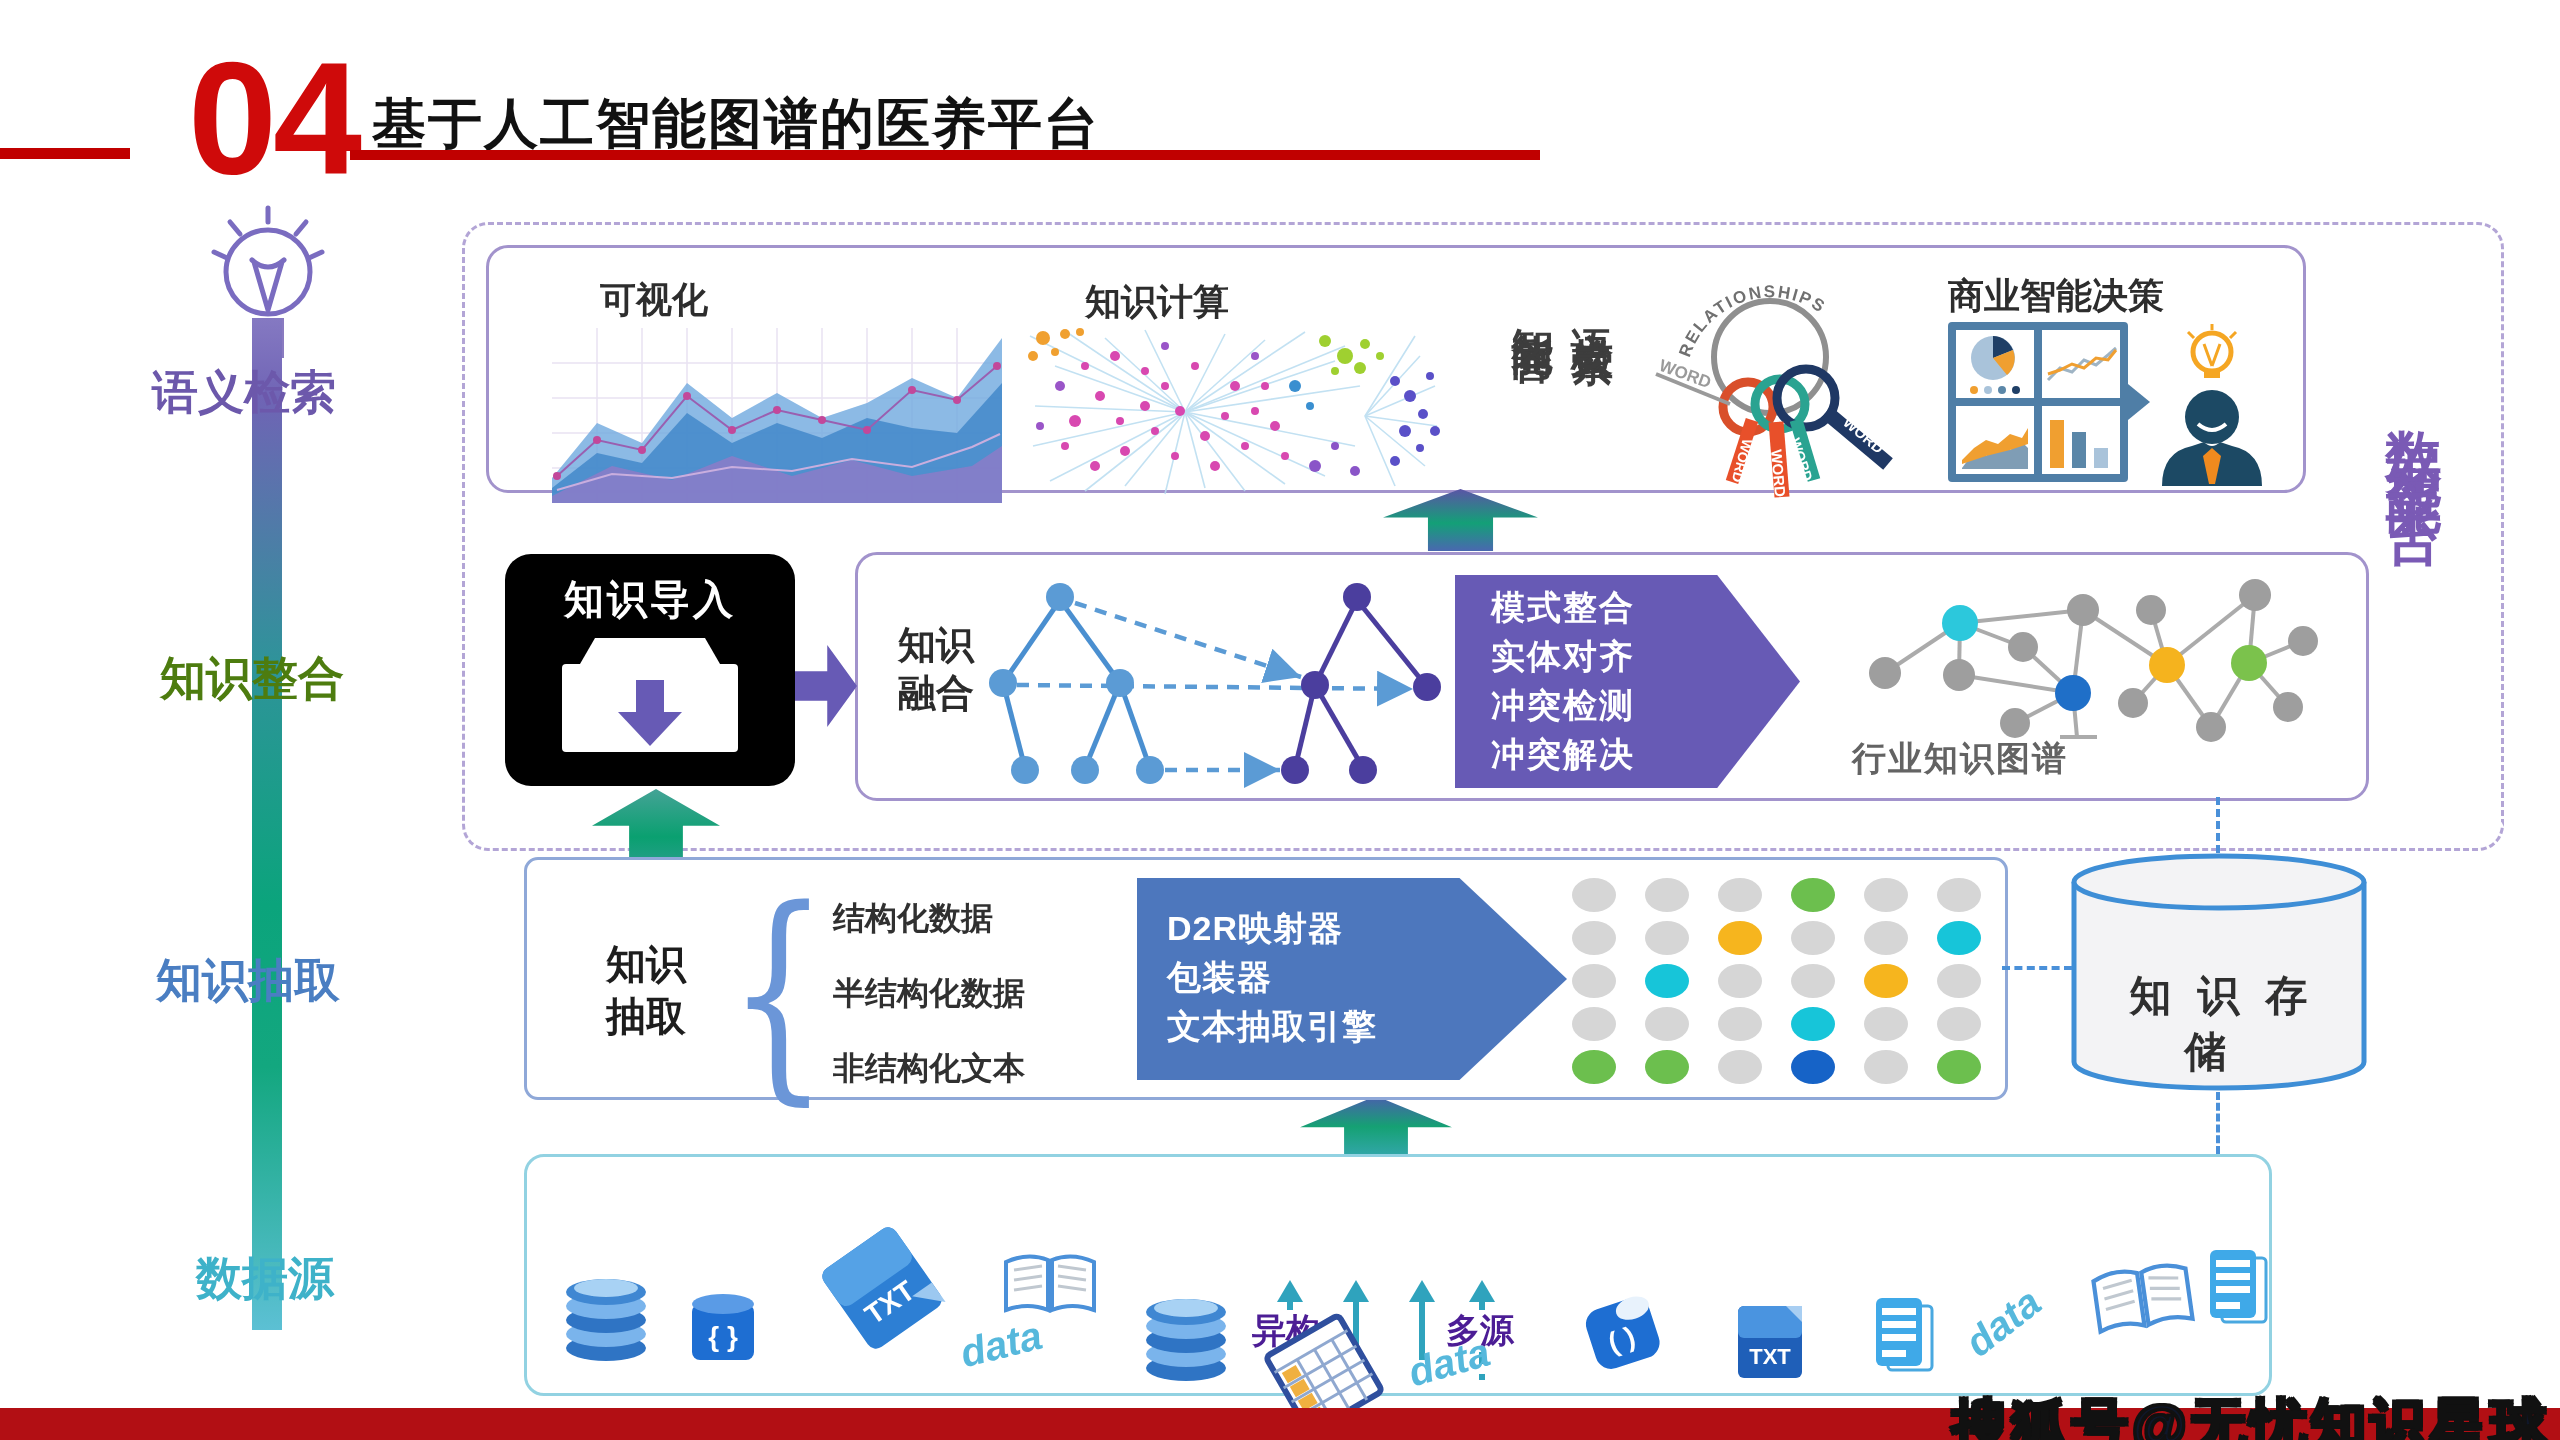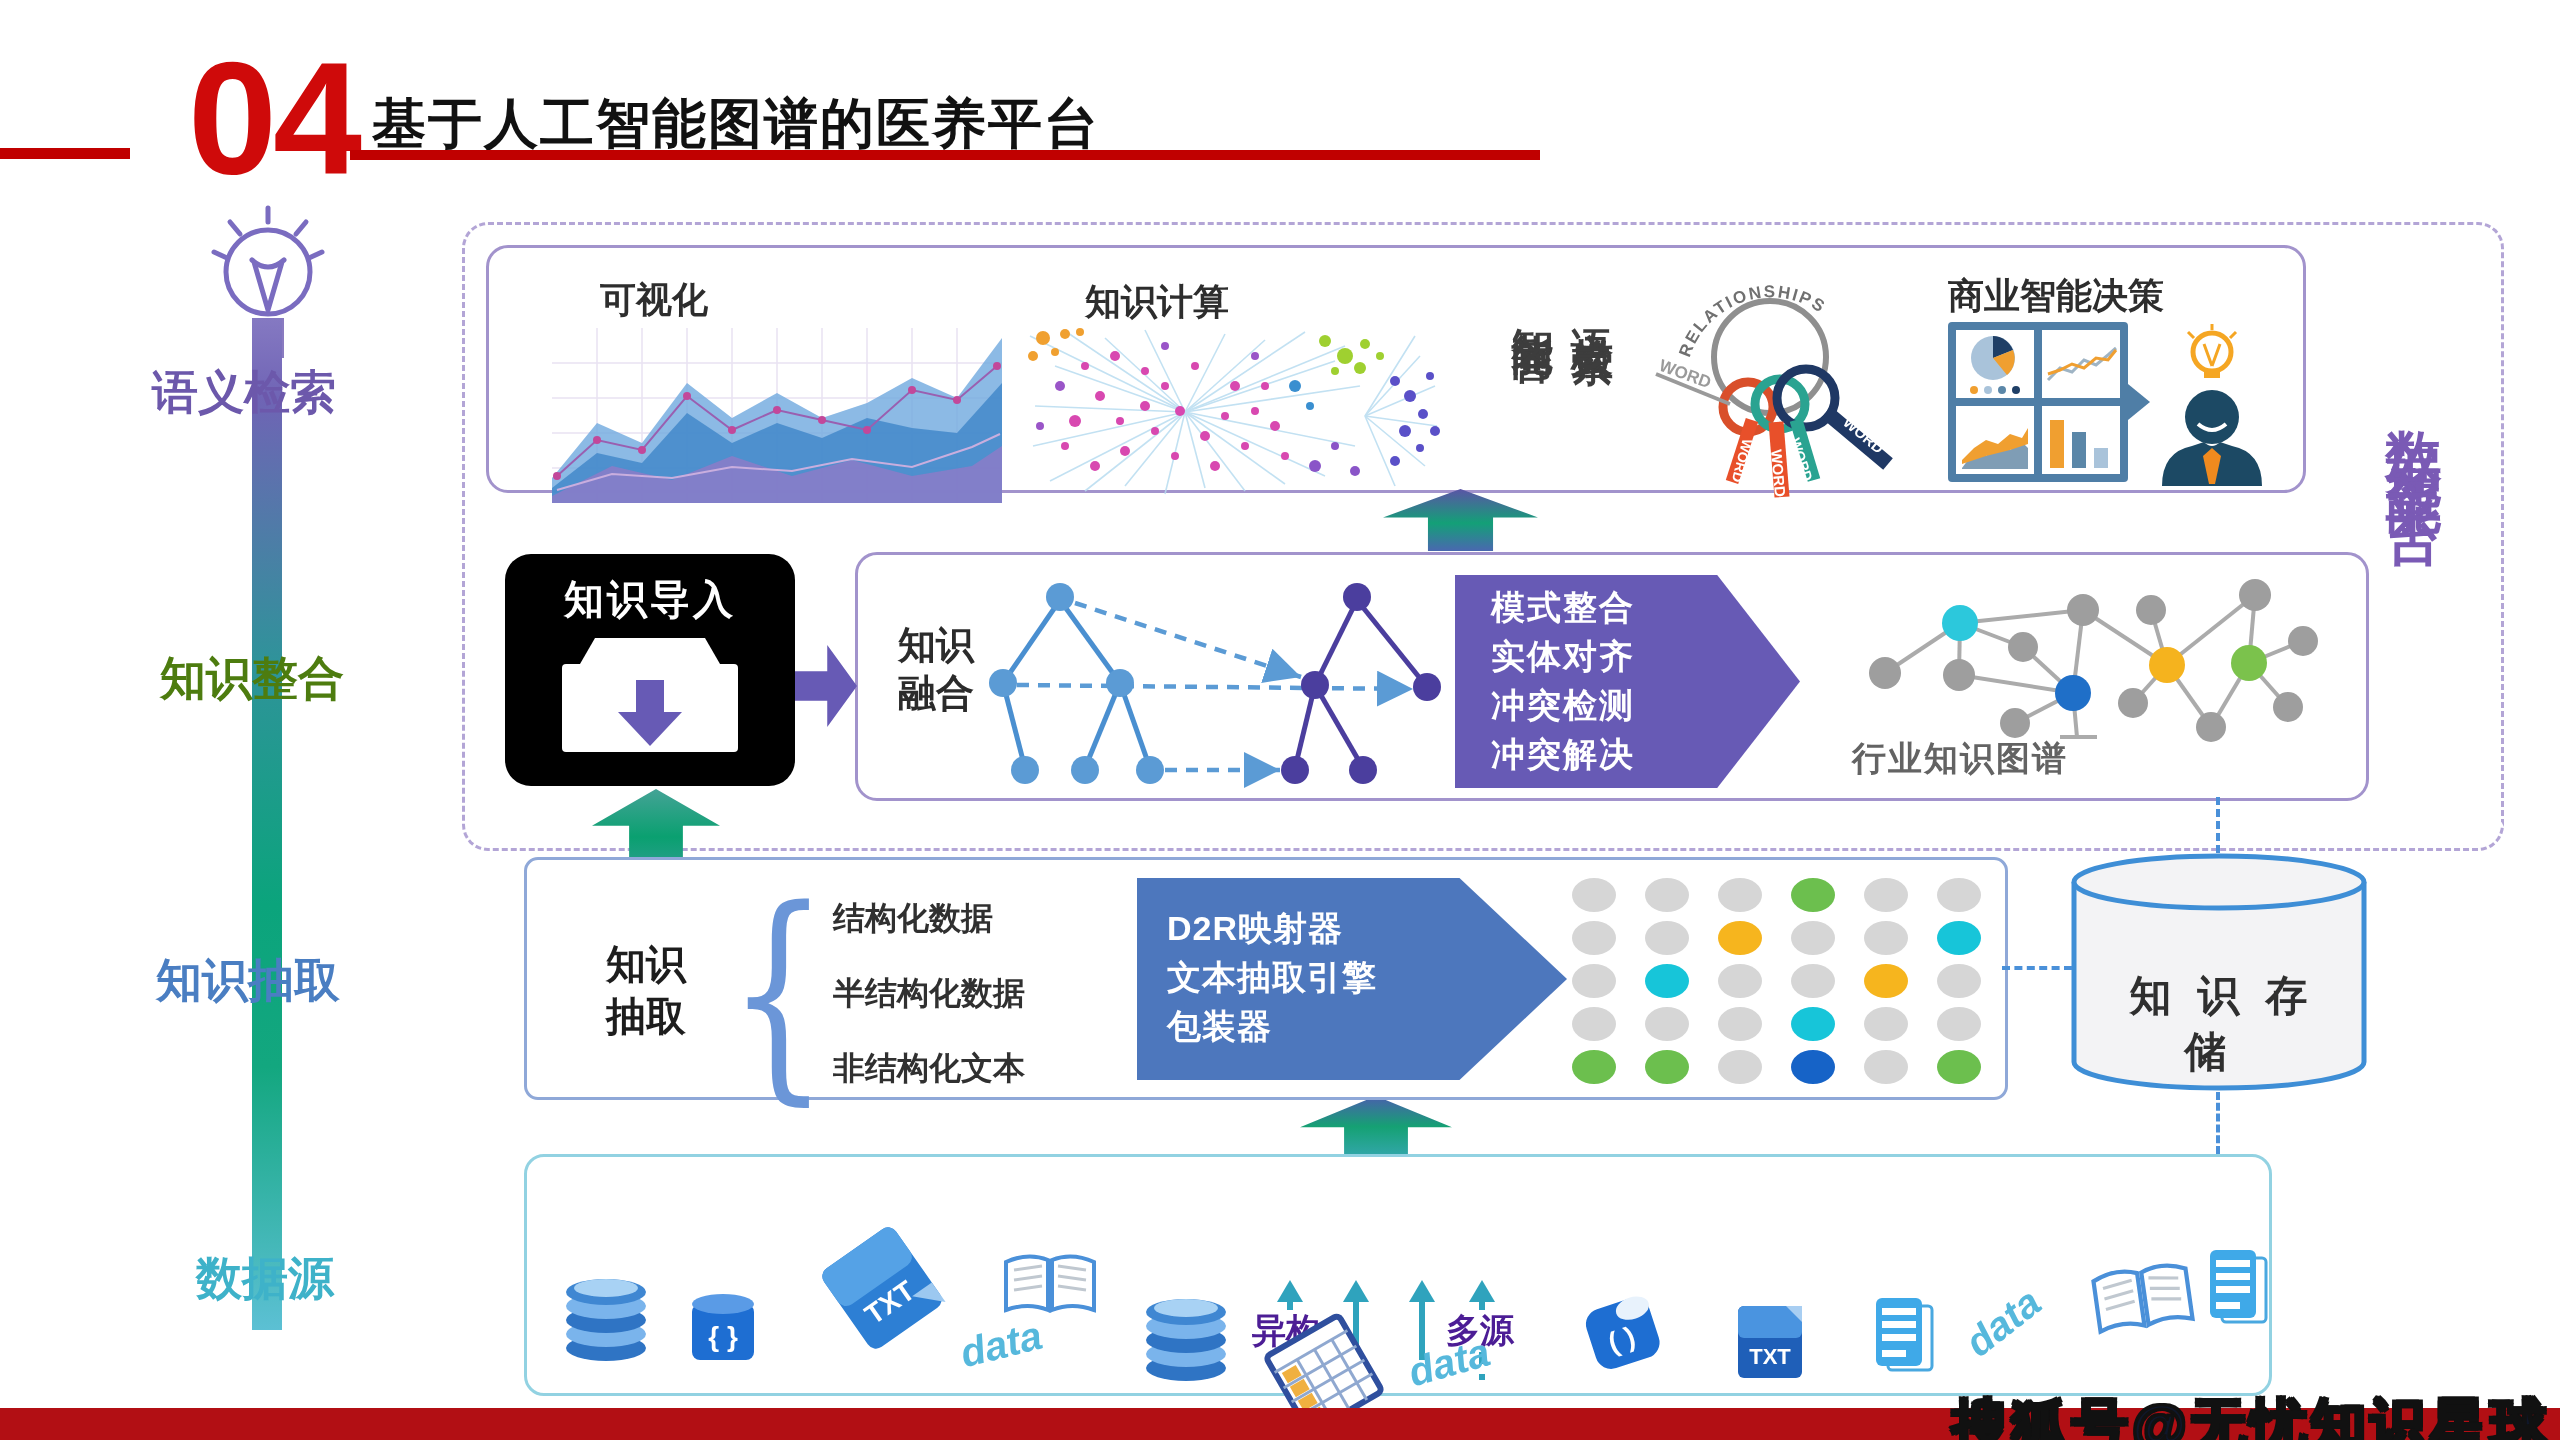--- a/index.html
+++ b/index.html
@@ -417,22 +417,22 @@
 
   <div class="abs row3"></div>
   <div class="abs extract-label">知识抽取</div>
   <div class="abs brace">{</div>
   <div class="abs src-item" style="left:833px;top:897px;">结构化数据</div>
   <div class="abs src-item" style="left:833px;top:972px;">半结构化数据</div>
   <div class="abs src-item" style="left:833px;top:1047px;">非结构化文本</div>
 
   <div class="abs d2r-box">
     <span>D2R映射器</span>
+    <span>包装器</span>
     <span>文本抽取引擎</span>
-    <span>包装器</span>
   </div>
 
   <div class="abs dotgrid">
       <div class="dot" style="background: rgb(214, 214, 214);"></div>
       <div class="dot" style="background: rgb(214, 214, 214);"></div>
       <div class="dot" style="background: rgb(214, 214, 214);"></div>
       <div class="dot" style="background: rgb(108, 191, 78);"></div>
       <div class="dot" style="background: rgb(214, 214, 214);"></div>
       <div class="dot" style="background: rgb(214, 214, 214);"></div>
       <div class="dot" style="background: rgb(214, 214, 214);"></div>

